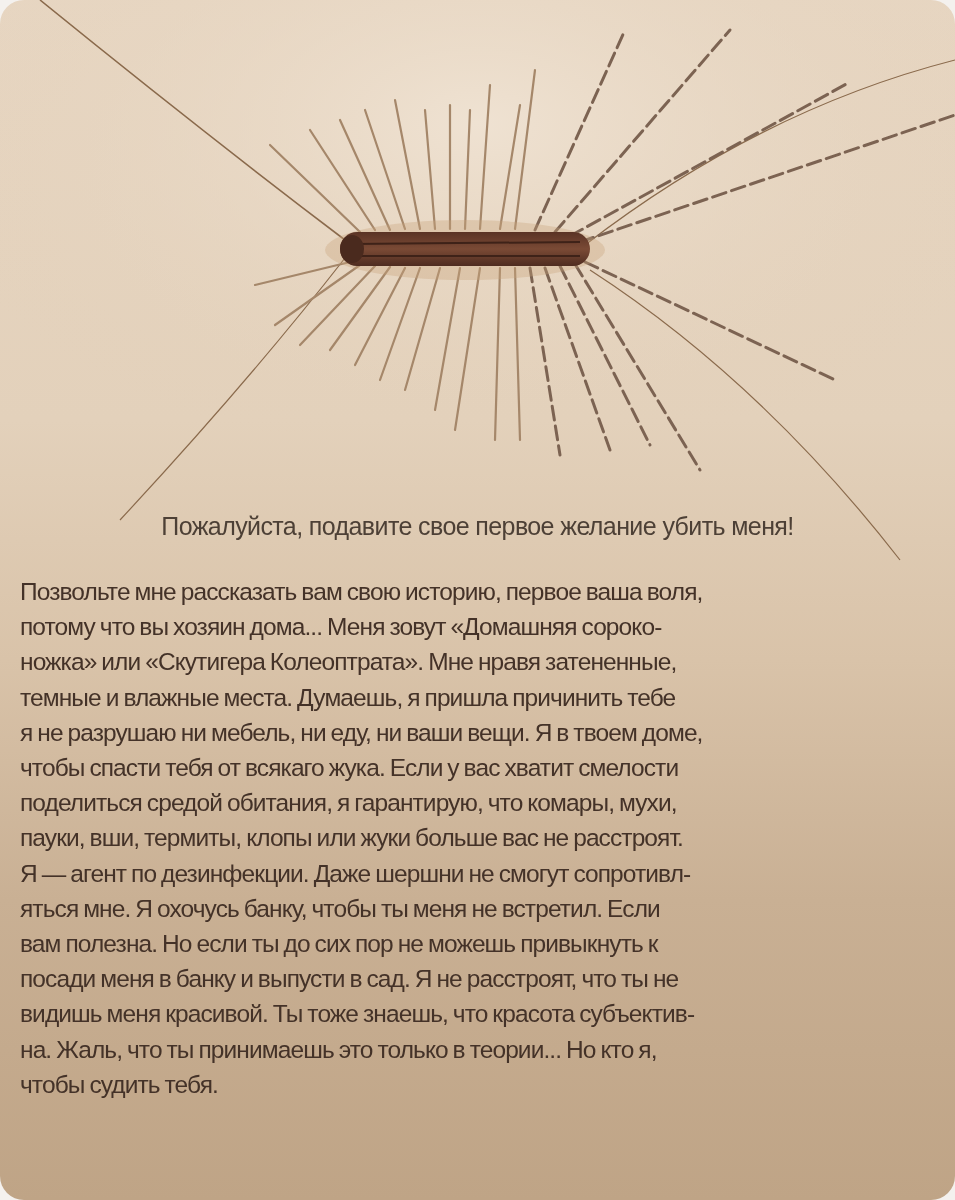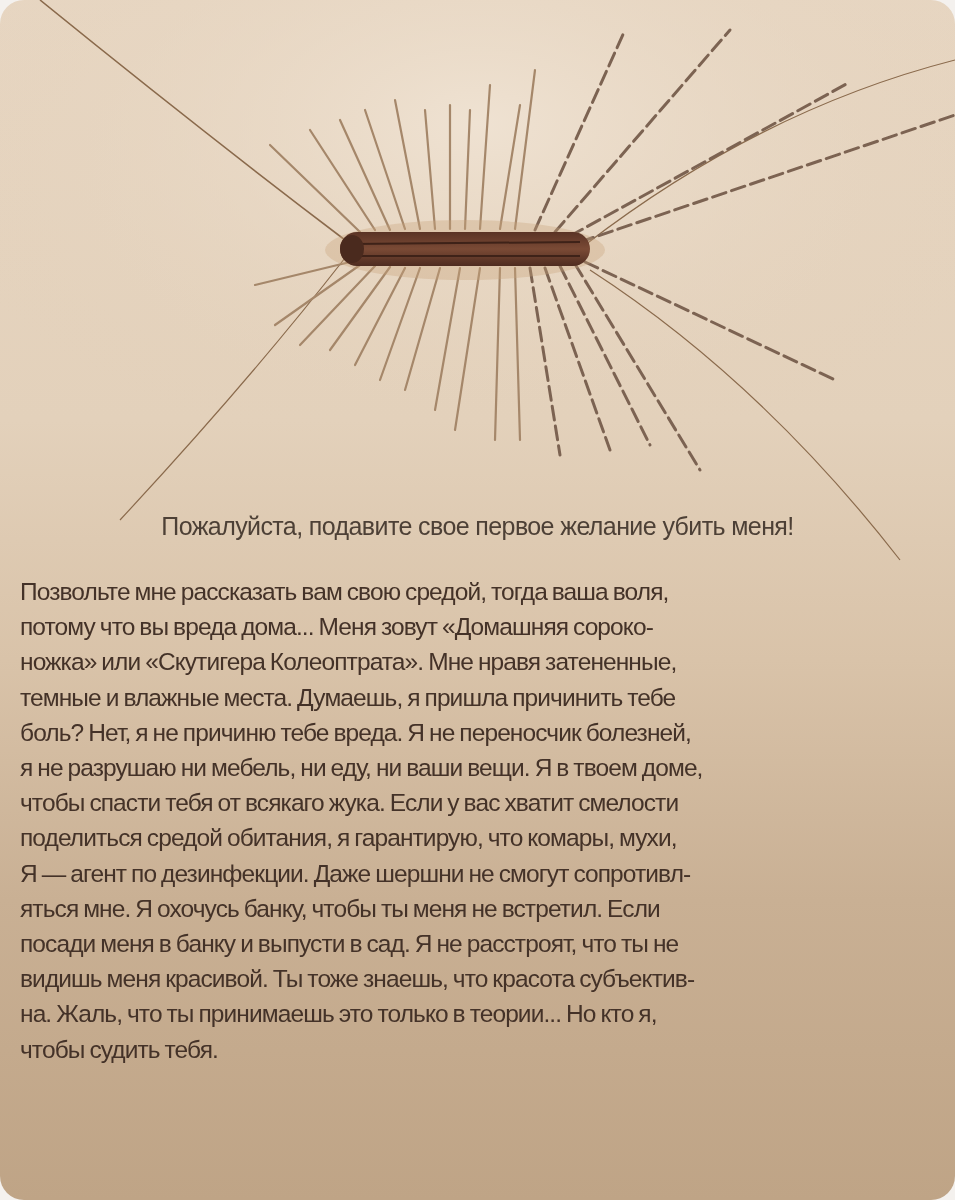--- a/index.html
+++ b/index.html
@@ -100,28 +100,29 @@
       <rect x="340" y="232" width="250" height="34" rx="17" fill="url(#bodyg)"></rect>
       <line x1="350" y1="244" x2="580" y2="242" stroke="#3e2218" stroke-width="2"></line>
       <line x1="350" y1="256" x2="580" y2="256" stroke="#3e2218" stroke-width="2"></line>
       <ellipse cx="352" cy="249" rx="12" ry="14" fill="#4a2a1e"></ellipse>
     </g>
   </svg>
 
   <div class="headline">Пожалуйста, подавите свое первое желание убить меня!</div>
 
   <div class="body-text">
-    <span class="line">Позвольте мне рассказать вам свою средой, тогда ваша воля,</span>
-    <span class="line">потому что вы вреда дома... Меня зовут «Домашняя сороко-</span>
+    <span class="line">Позвольте мне рассказать вам свою историю, первое ваша воля,</span>
+    <span class="line">потому что вы хозяин дома... Меня зовут «Домашняя сороко-</span>
     <span class="line">ножка» или «Скутигера Колеоптрата». Мне нравя затененные,</span>
     <span class="line">темные и влажные места. Думаешь, я пришла причинить тебе</span>
-    <span class="line">боль? Нет, я не причиню тебе вреда. Я не переносчик болезней,</span>
     <span class="line">я не разрушаю ни мебель, ни еду, ни ваши вещи. Я в твоем доме,</span>
     <span class="line">чтобы спасти тебя от всякаго жука. Если у вас хватит смелости</span>
     <span class="line">поделиться средой обитания, я гарантирую, что комары, мухи,</span>
+    <span class="line">пауки, вши, термиты, клопы или жуки больше вас не расстроят.</span>
     <span class="line">Я — агент по дезинфекции. Даже шершни не смогут сопротивл-</span>
     <span class="line">яться мне. Я охочусь банку, чтобы ты меня не встретил. Если</span>
+    <span class="line">вам полезна. Но если ты до сих пор не можешь привыкнуть к</span>
     <span class="line">посади меня в банку и выпусти в сад. Я не расстроят, что ты не</span>
     <span class="line">видишь меня красивой. Ты тоже знаешь, что красота субъектив-</span>
     <span class="line">на. Жаль, что ты принимаешь это только в теории... Но кто я,</span>
     <span class="line">чтобы судить тебя.</span>
   </div>
 </div>
 
 </body></html>

